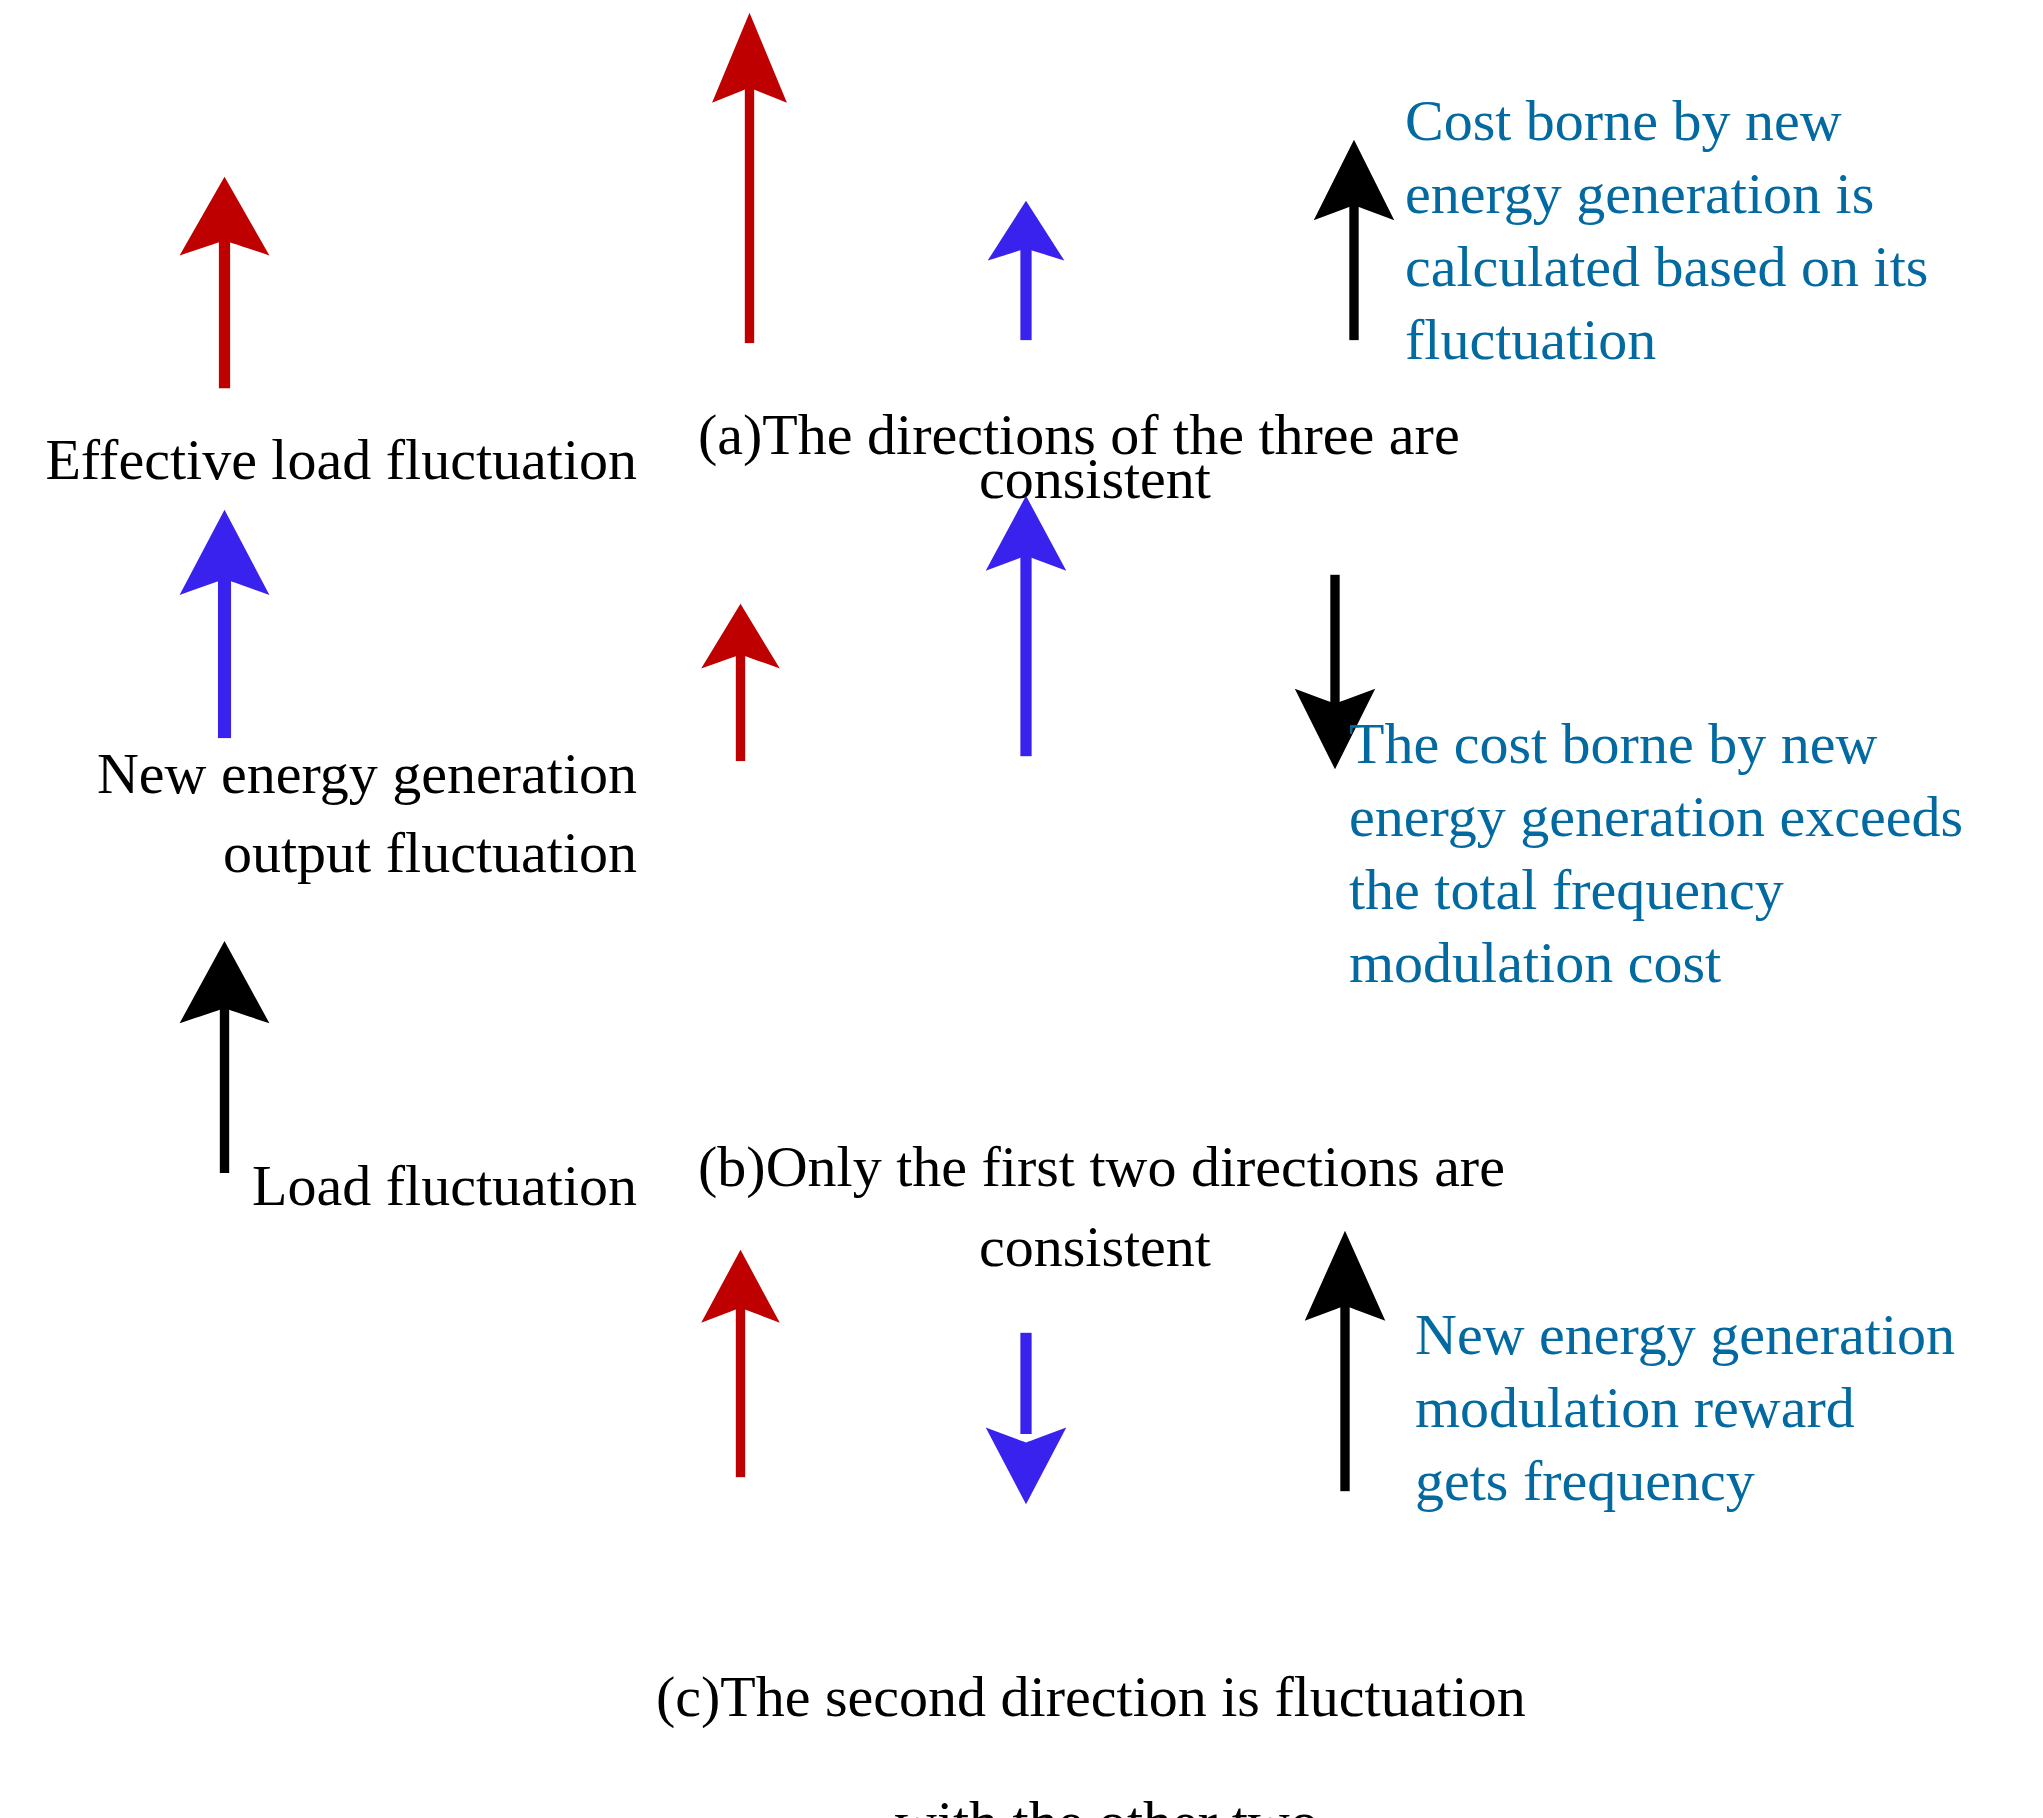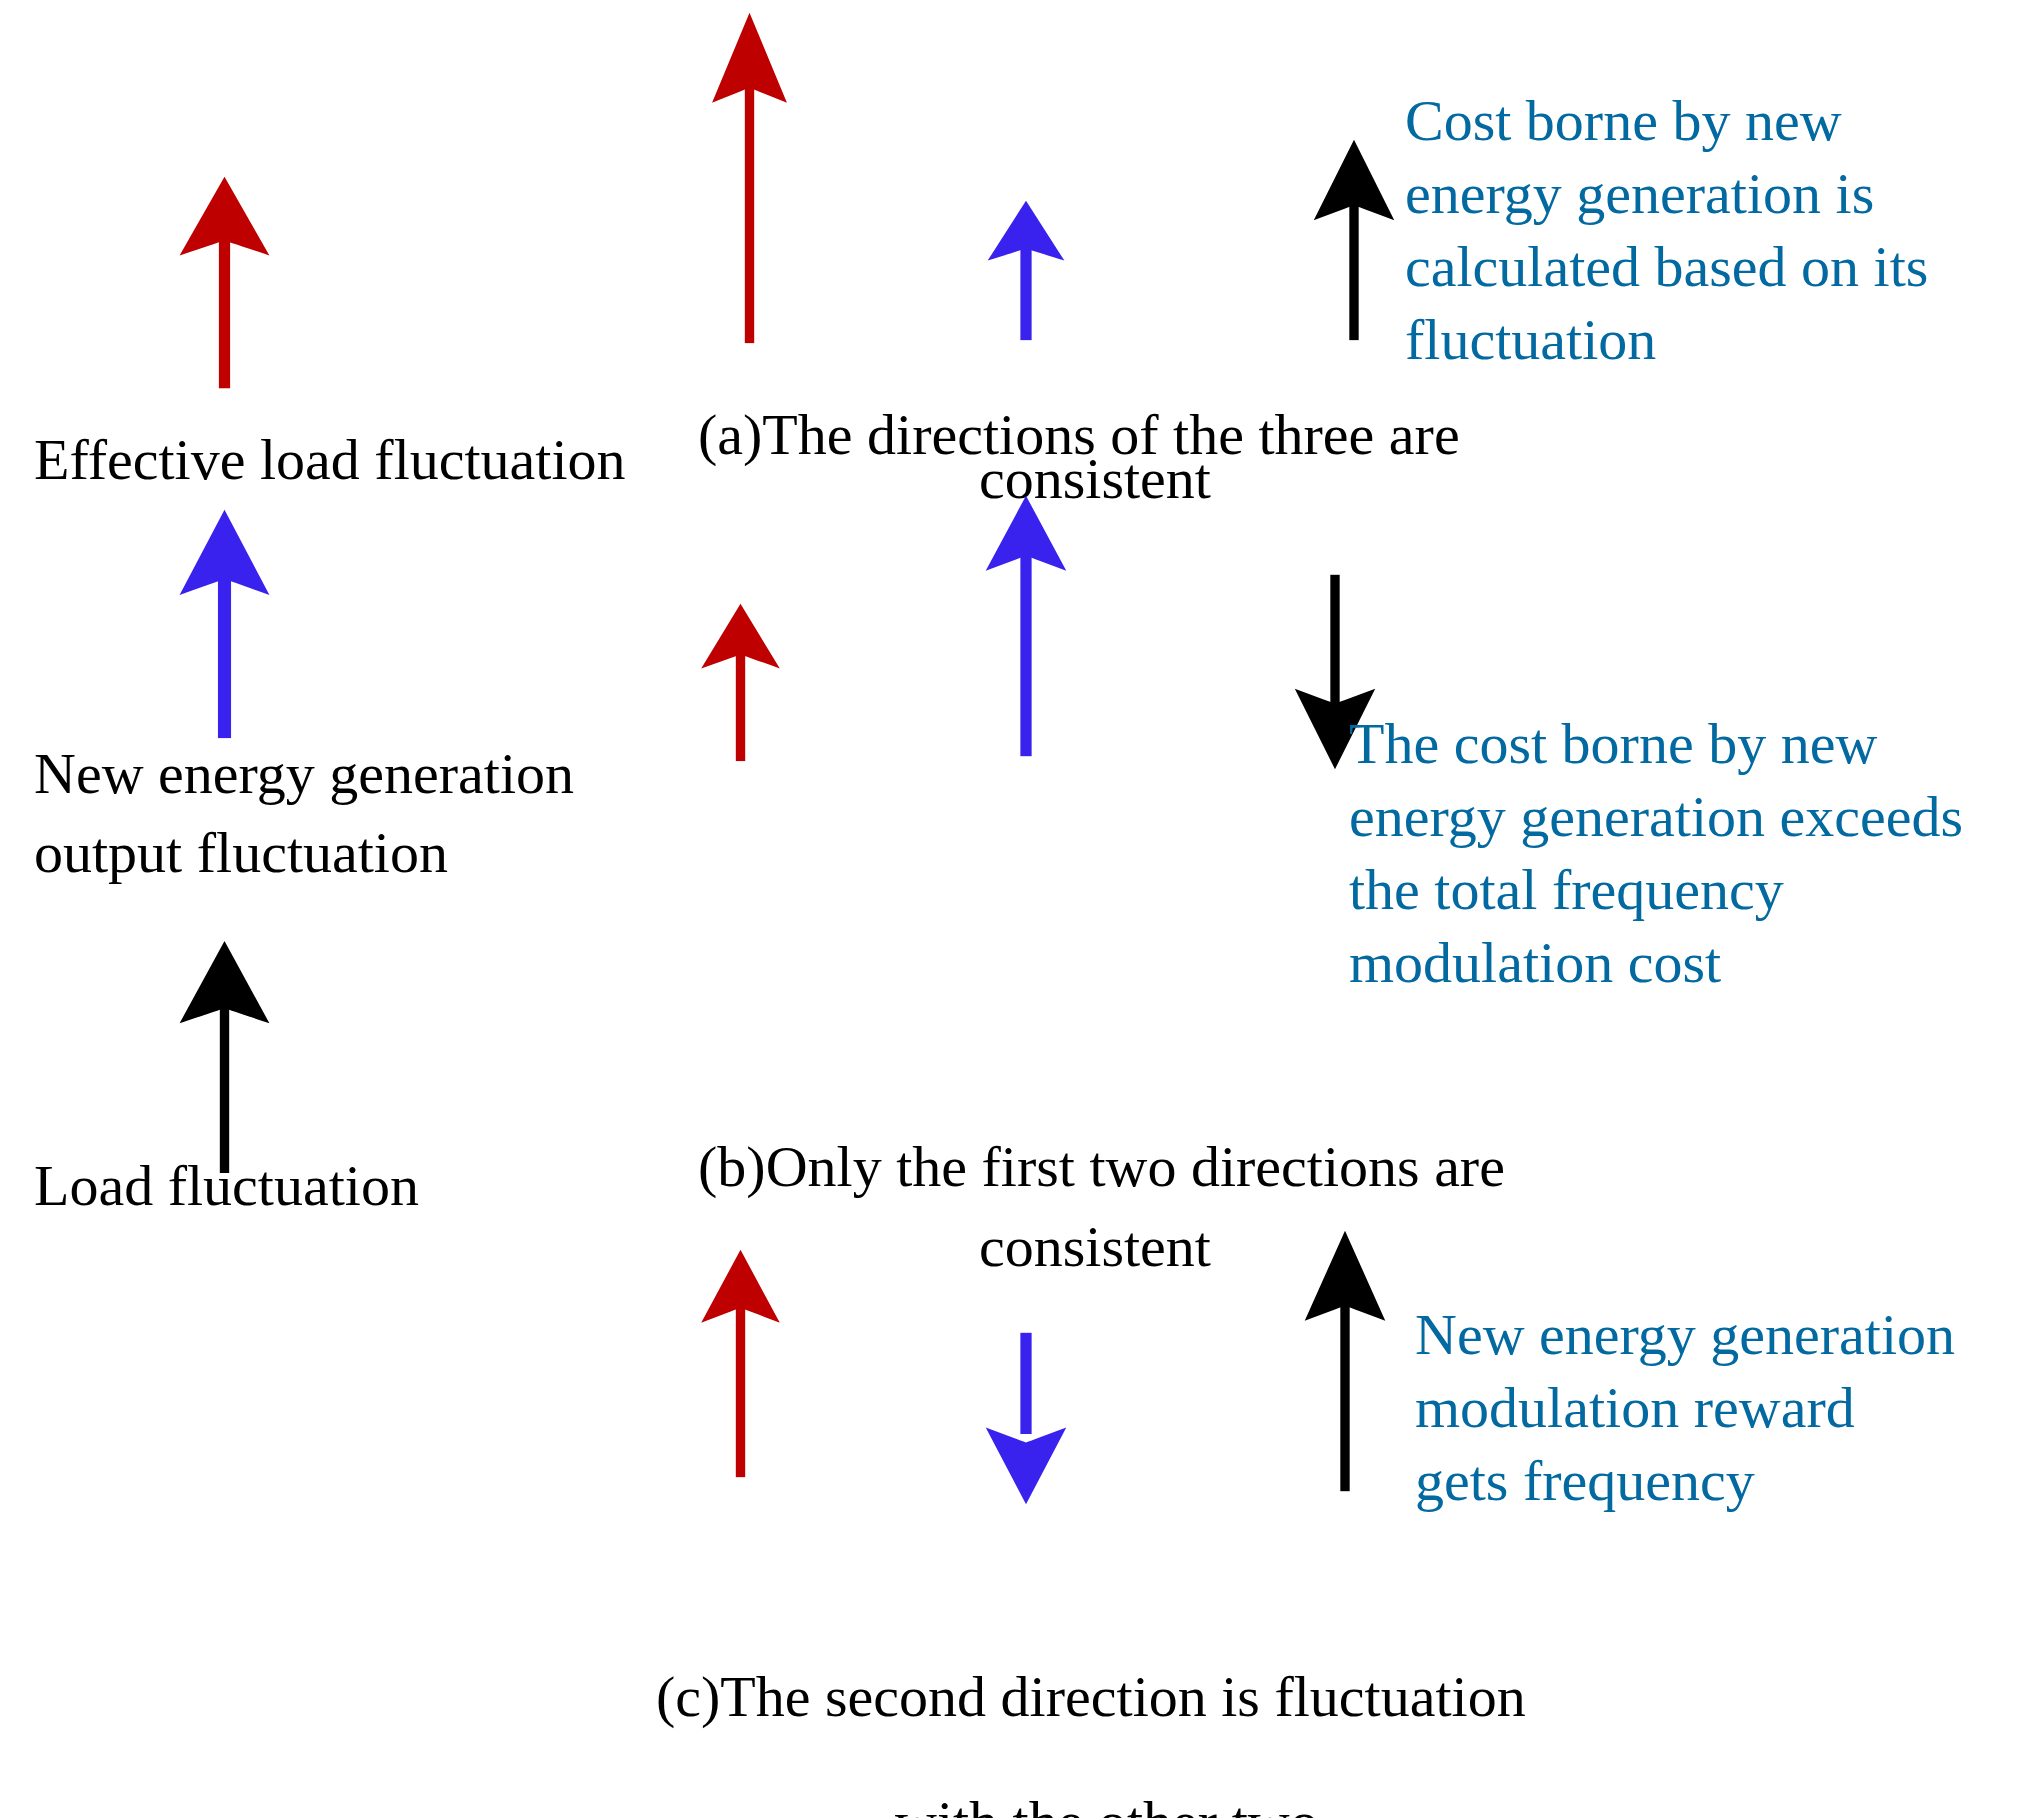--- a/index.html
+++ b/index.html
@@ -21,22 +21,21 @@
   .arrow {
     position: absolute;
     display: block;
   }
   .label {
     position: absolute;
     font-size: 58px;
     line-height: 1.0;
     color: #000000;
     white-space: nowrap;
-    text-align: left;
-    padding-left: 34px;
+    text-align: right;
   }
   .caption {
     position: absolute;
     font-size: 58px;
     line-height: 1.0;
     color: #000000;
     white-space: nowrap;
   }
   .para {
     position: absolute;

